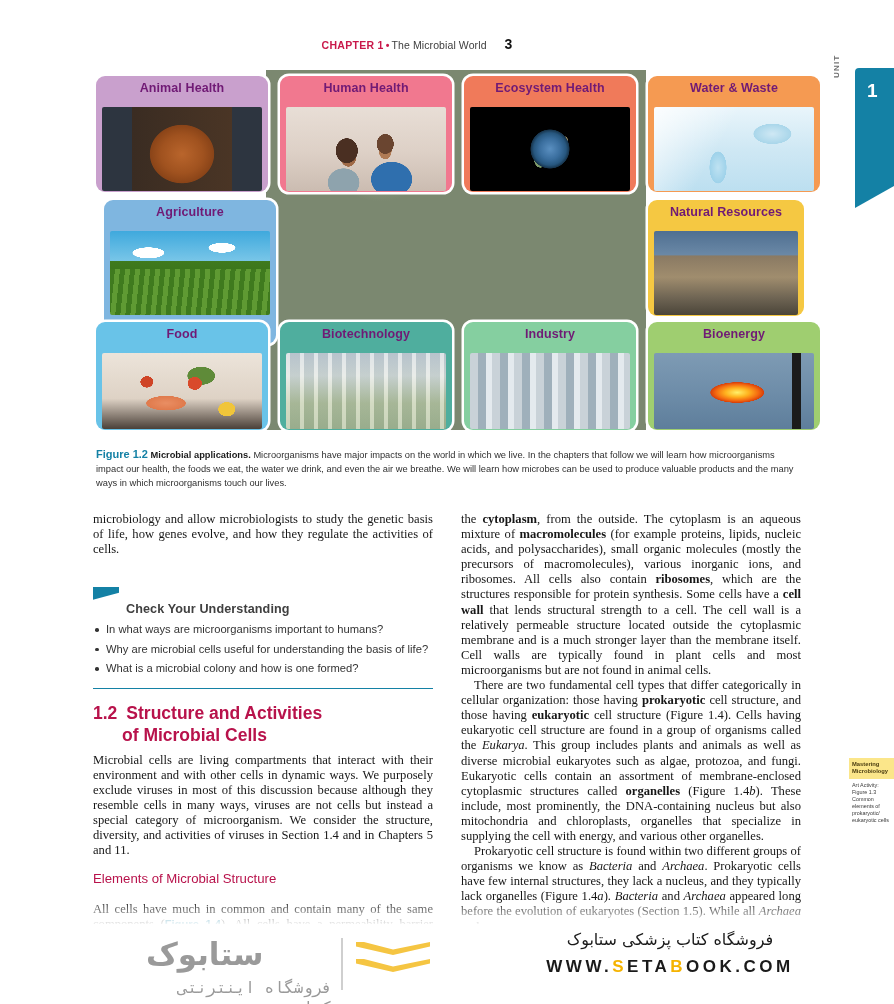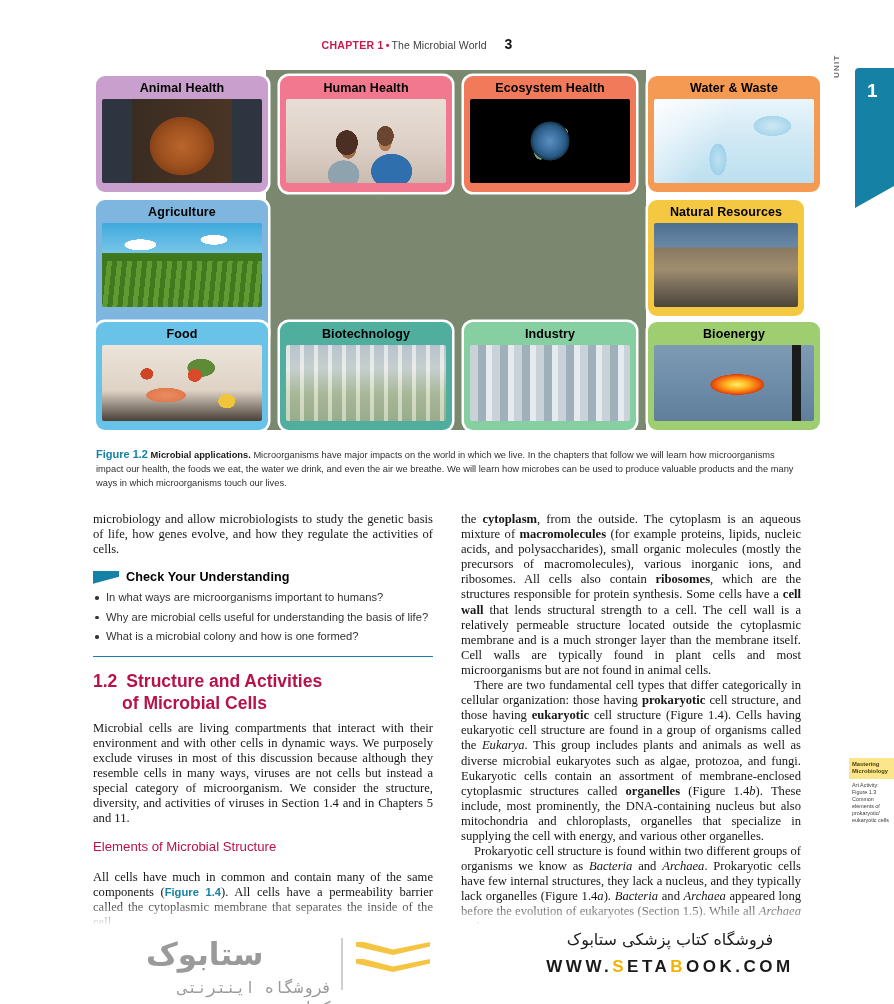--- a/index.html
+++ b/index.html
@@ -68,22 +68,22 @@
       linear-gradient(180deg,#b9cbd6 0%,#9fb8c6 46%,#8fa9ba 100%);
   }
   .panel{
     position:absolute;border-radius:9px;
     box-shadow:0 0 0 2.5px #ffffff;
     overflow:hidden;
   }
   .panel .cap{
     display:block;text-align:center;
     font-family:"Liberation Sans",sans-serif;
-    font-size:12.5px;font-weight:bold;color:#000000;
-    padding:5px 2px 4px;
+    font-size:12.5px;font-weight:bold;color:#701a75;
+    padding:5px 2px 12px;
     letter-spacing:.1px;
   }
   .panel .ph{display:block;width:calc(100% - 12px);margin:0 6px 6px;border-radius:2px;}
 
   
   .img-dog{background:
       radial-gradient(ellipse 44px 40px at 50% 56%, #b9652c 0%,#a0521f 48%,#8a4418 72%,rgba(0,0,0,0) 74%),
       radial-gradient(ellipse 15px 9px at 44% 74%, #2a1a12 0%,#2a1a12 60%,rgba(0,0,0,0) 62%),
       radial-gradient(ellipse 8px 6px at 48% 84%, #e389a0 0%,#e389a0 60%,rgba(0,0,0,0) 62%),
       linear-gradient(90deg,#2d3540 0%,#2d3540 19%,#3a2c22 19%,#4a3525 81%,#2d3540 81%,#2d3540 100%);}
@@ -158,21 +158,21 @@
 
   
   .cyu{margin-top:13px;}
   .cyu-head{display:flex;align-items:center;gap:7px;}
   .cyu-flag{
     width:26px;height:13px;background:#1481a5;
     clip-path:polygon(0 0,100% 0,100% 45%,0 100%);
   }
   .cyu-title{
     font-family:"Liberation Sans",sans-serif;
-    font-weight:bold;font-size:12.6px;color:#000000;letter-spacing:.1px;
+    font-weight:bold;font-size:12.6px;color:#404040;letter-spacing:.1px;margin-top:32px;
   }
   .cyu ul{margin:6px 0 0;padding:0;list-style:none;}
   .cyu li{
     font-family:"Liberation Sans",sans-serif;
     font-size:11.2px;line-height:15.4px;color:#333;
     padding-left:13px;position:relative;margin-bottom:4px;
   }
   .cyu li:before{
     content:"";position:absolute;left:2px;top:6px;
     width:3.5px;height:3.5px;border-radius:50%;background:#333;
@@ -274,21 +274,21 @@
     <div class="panel" style="left:368px;top:6px;width:172px;height:116px;background:#f07a5a;">
       <span class="cap">Ecosystem Health</span>
       <span class="ph img-earth" style="height:84px;"></span>
     </div>
 
     <div class="panel" style="left:552px;top:6px;width:172px;height:116px;background:#f59a52;">
       <span class="cap">Water &amp; Waste</span>
       <span class="ph img-water" style="height:84px;"></span>
     </div>
 
-    <div class="panel" style="left:0;top:130px;width:172px;height:144px;background:#7fb6e0;">
+    <div class="panel" style="left:8px;top:130px;width:172px;height:144px;background:#7fb6e0;">
       <span class="cap">Agriculture</span>
       <span class="ph img-field" style="height:84px;"></span>
     </div>
 
     <div class="panel" style="left:552px;top:130px;width:156px;height:116px;background:#f5c842;">
       <span class="cap">Natural Resources</span>
       <span class="ph img-mine" style="height:84px;"></span>
     </div>
 
     <div class="panel" style="left:0;top:252px;width:172px;height:108px;background:#69c3e8;">

